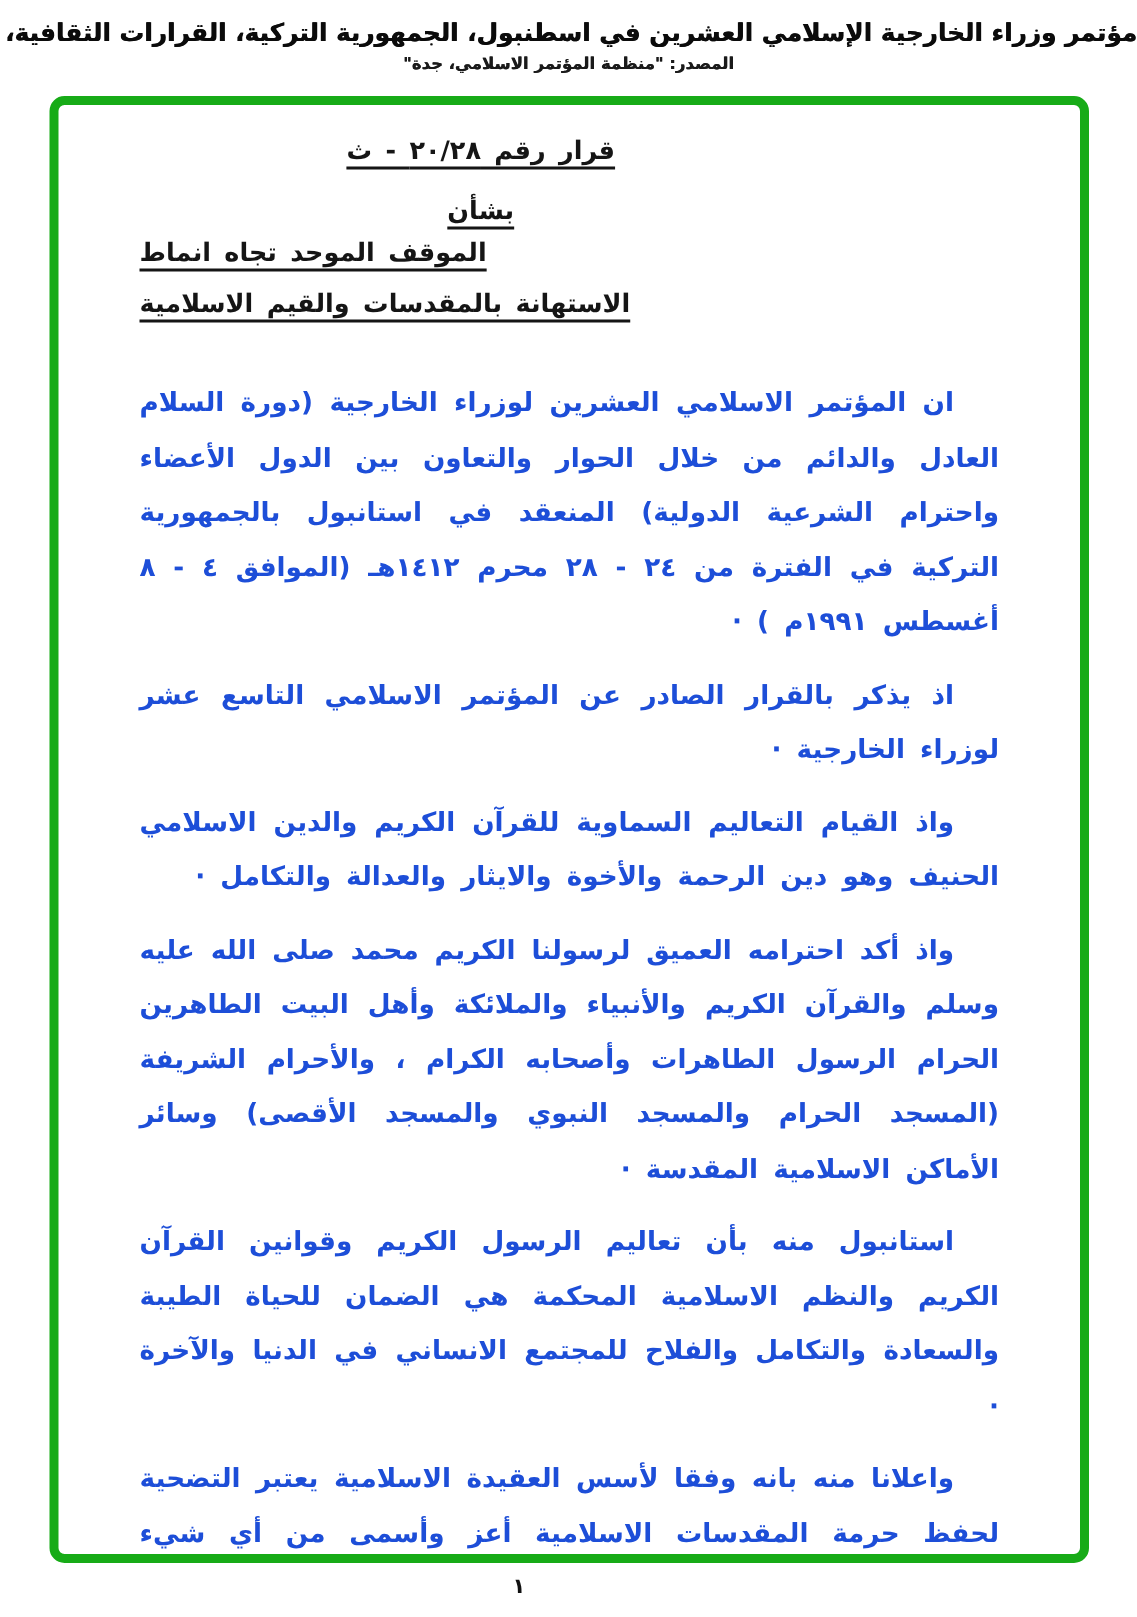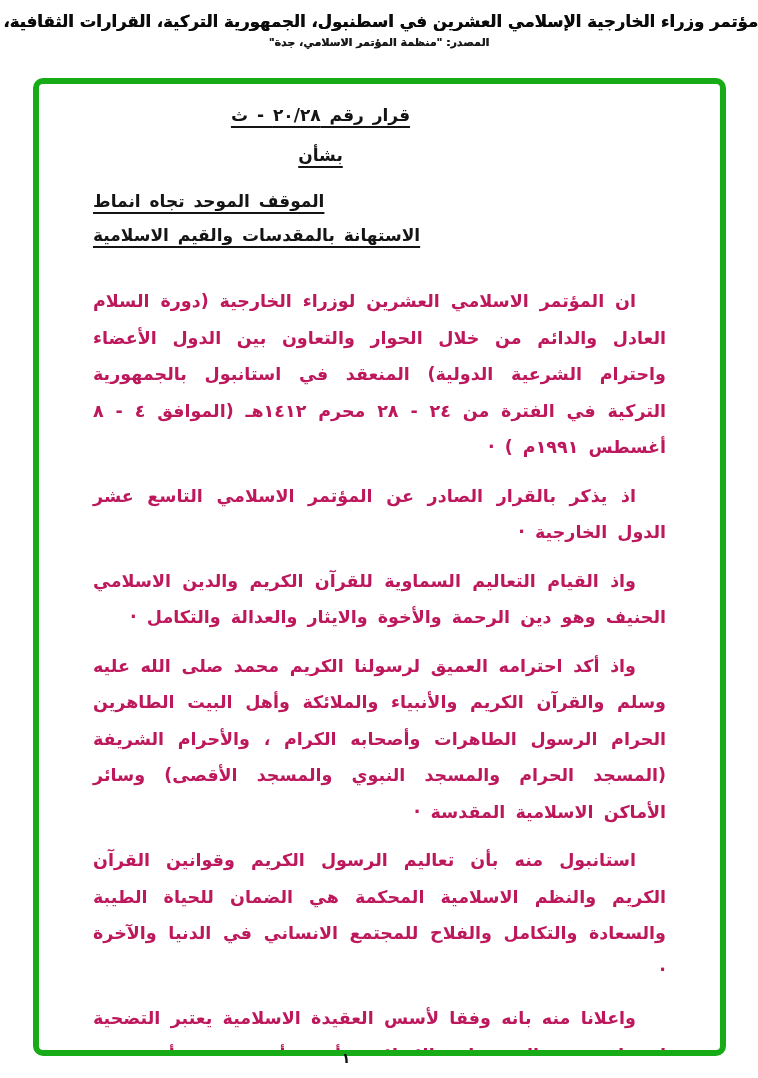--- a/index.html
+++ b/index.html
@@ -18,21 +18,21 @@
     font-size:16.5px; font-weight:bold; color:#0b0b0b;
     text-shadow:0.4px 0 0 #0b0b0b;
     white-space:nowrap;
   }
   .header-source {
     margin-top:5px;
     font-size:11px; font-weight:bold; color:#1a1a1a;
     text-shadow:0.3px 0 0 #1a1a1a;
   }
   .frame {
-    position:absolute; left:33px; top:78px;
+    position:absolute; left:33px; top:64px;
     width:693px; height:978px;
     border:6px solid #17ab17;
     border-radius:10px;
     padding:18px 54px 0 54px;
     overflow:hidden;
     background:#ffffff;
   }
   .title-block {
     width:455px;
     margin-left:auto;  
@@ -46,30 +46,30 @@
     line-height:27px;
     text-decoration:underline;
     text-underline-offset:5px;
     text-decoration-thickness:1.5px;
     color:#151515;
     word-spacing:3px;
   }
   .t-center { text-align:center; }
   .t-left   { text-align:left; }
   .t-line1 { margin-bottom:13px; }
-  .t-line2 { margin-bottom:19px; }
+  .t-line2 { margin-bottom:1px; }
   .t-line3 { margin-bottom:7px; }
   .doc-body { clear:both; padding-top:34px; }
   .doc-body p {
     font-size:17.5px; font-weight:bold;
     line-height:36.5px;
     text-align:justify;
     text-indent:30px;
     word-spacing:4px;
-    color:#be185d;
+    color:#1d4ed8;
     margin-bottom:12px;
   }
   .lead {
     text-underline-offset:5px;
     text-decoration-thickness:1.5px;
   }
   .page-number {
     position:absolute; top:1050px; left:0; width:692px;
     text-align:center;
     font-size:14px; font-weight:bold; color:#111;
@@ -86,21 +86,21 @@
 <div class="frame">
   <div class="title-block">
     <div class="t-line t-center t-line1">قرار رقم ٢٠/٢٨ - ث</div>
     <div class="t-line t-center t-line2">بشأن</div>
     <div class="t-line t-left t-line3">الموقف الموحد تجاه انماط</div>
     <div class="t-line t-left">الاستهانة بالمقدسات والقيم الاسلامية</div>
   </div>
 
   <div class="doc-body">
     <p><span class="lead"></span><span>ان المؤتمر الاسلامي العشرين لوزراء الخارجية (دورة السلام العادل والدائم من خلال الحوار والتعاون بين الدول الأعضاء واحترام الشرعية الدولية) المنعقد في استانبول بالجمهورية التركية في الفترة من ٢٤ - ٢٨ محرم ١٤١٢هـ (الموافق ٤ - ٨ أغسطس ١٩٩١م ) ·</span></p>
-    <p><span class="lead">اذ يذكر</span><span> بالقرار الصادر عن المؤتمر الاسلامي التاسع عشر الدول الخارجية ·</span></p>
+    <p><span class="lead">اذ يذكر</span><span> بالقرار الصادر عن المؤتمر الاسلامي التاسع عشر لوزراء الخارجية ·</span></p>
     <p><span class="lead">واذ القيام</span><span> التعاليم السماوية للقرآن الكريم والدين الاسلامي الحنيف وهو دين الرحمة والأخوة والايثار والعدالة والتكامل ·</span></p>
     <p><span class="lead">واذ أكد احترامه</span><span> العميق لرسولنا الكريم محمد صلى الله عليه وسلم والقرآن الكريم والأنبياء والملائكة وأهل البيت الطاهرين الحرام الرسول الطاهرات وأصحابه الكرام ، والأحرام الشريفة (المسجد الحرام والمسجد النبوي والمسجد الأقصى) وسائر الأماكن الاسلامية المقدسة ·</span></p>
     <p><span class="lead">استانبول منه</span><span> بأن تعاليم الرسول الكريم وقوانين القرآن الكريم والنظم الاسلامية المحكمة هي الضمان للحياة الطيبة والسعادة والتكامل والفلاح للمجتمع الانساني في الدنيا والآخرة ·</span></p>
     <p><span class="lead">واعلانا منه</span><span> بانه وفقا لأسس العقيدة الاسلامية يعتبر التضحية لحفظ حرمة المقدسات الاسلامية أعز وأسمى من أي شيء وقناعته الكاملة بضرورة القيام بالواجب الاسلامي الملقى على عاتقه باتخاذ موقف حازم من المستهينين بمعتقدات الدين الاسلامي ·</span></p>
   </div>
 </div>
 
 <div class="page-number">١</div>
 
 </body></html>

